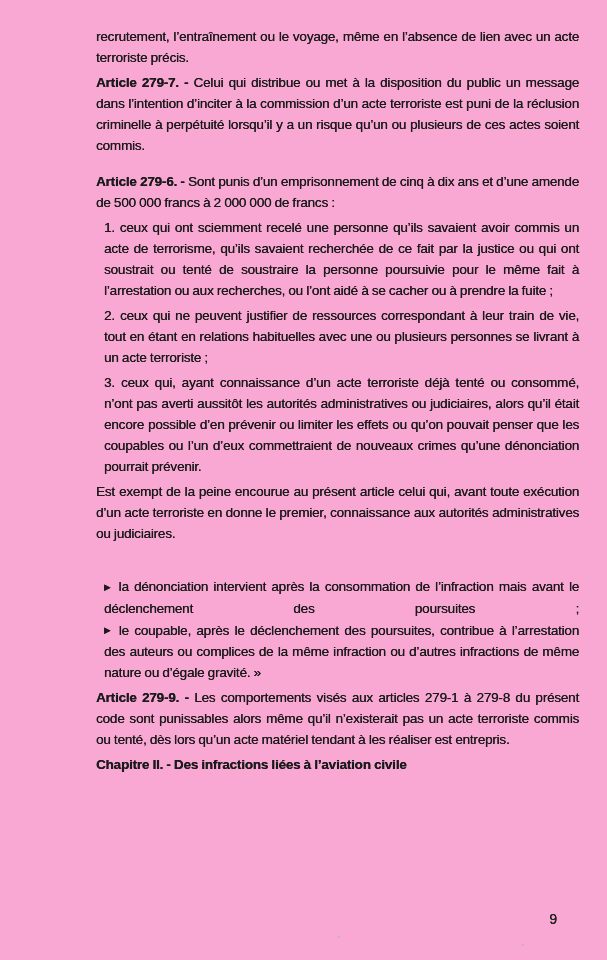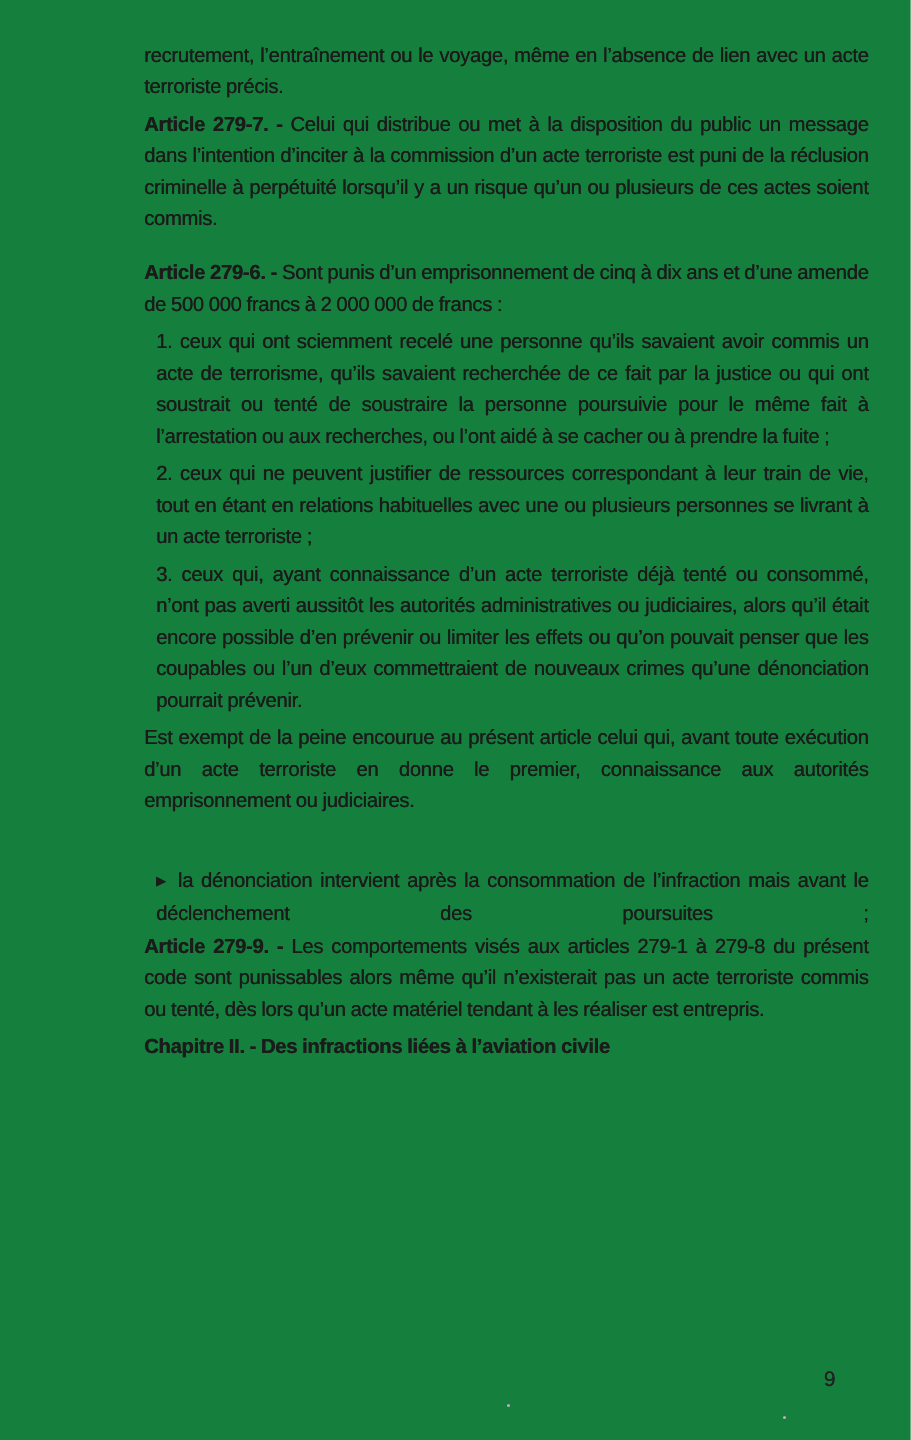--- a/index.html
+++ b/index.html
@@ -10,21 +10,21 @@
   body {
     width: 607px;
     height: 960px;
     background: #ffffff;
     position: relative;
     font-family: "Liberation Sans", "DejaVu Sans", sans-serif;
   }
   .page {
     position: absolute;
     inset: 0;
-    background: #15803d;
+    background: #f9a8d4;
     box-sizing: border-box;
     padding: 26px 28px 0 96px;
     color: #1b1b1b;
   }
   .para {
     margin: 0 0 4px 0;
     font-size: 13.5px;
     line-height: 21px;
     text-align: justify;
     letter-spacing: -0.2px;
@@ -91,28 +91,32 @@
     <b class="lbl">Article 279-6. -</b>
     <span>Sont punis d’un emprisonnement de cinq à dix ans et d’une amende de 500 000 francs à 2 000 000 de francs :</span>
   </p>
 
   <p class="para indent">1. ceux qui ont sciemment recelé une personne qu’ils savaient avoir commis un acte de terrorisme, qu’ils savaient recherchée de ce fait par la justice ou qui ont soustrait ou tenté de soustraire la personne poursuivie pour le même fait à l’arrestation ou aux recherches, ou l’ont aidé à se cacher ou à prendre la fuite ;</p>
 
   <p class="para indent">2. ceux qui ne peuvent justifier de ressources correspondant à leur train de vie, tout en étant en relations habituelles avec une ou plusieurs personnes se livrant à un acte terroriste ;</p>
 
   <p class="para indent">3. ceux qui, ayant connaissance d’un acte terroriste déjà tenté ou consommé, n’ont pas averti aussitôt les autorités administratives ou judiciaires, alors qu’il était encore possible d’en prévenir ou limiter les effets ou qu’on pouvait penser que les coupables ou l’un d’eux commettraient de nouveaux crimes qu’une dénonciation pourrait prévenir.</p>
 
-  <p class="para">Est exempt de la peine encourue au présent article celui qui, avant toute exécution d’un acte terroriste en donne le premier, connaissance aux autorités emprisonnement ou judiciaires.</p>
+  <p class="para">Est exempt de la peine encourue au présent article celui qui, avant toute exécution d’un acte terroriste en donne le premier, connaissance aux autorités administratives ou judiciaires.</p>
 
 
   <p class="para indent tight stretch-last">
     <span class="tri">▶</span>
     <span>la dénonciation intervient après la consommation de l’infraction mais avant le déclenchement des poursuites ;</span>
   </p>
 
+  <p class="para indent">
+    <span class="tri">▶</span>
+    <span>le coupable, après le déclenchement des poursuites, contribue à l’arrestation des auteurs ou complices de la même infraction ou d’autres infractions de même nature ou d’égale gravité. »</span>
+  </p>
 
   <p class="para">
     <b class="lbl">Article 279-9. -</b>
     <span>Les comportements visés aux articles 279-1 à 279-8 du présent code sont punissables alors même qu’il n’existerait pas un acte terroriste commis ou tenté, dès lors qu’un acte matériel tendant à les réaliser est entrepris.</span>
   </p>
 
   <p class="para heading">Chapitre II. - Des infractions liées à l’aviation civile</p>
 
 
   <div class="page-number">9</div>

